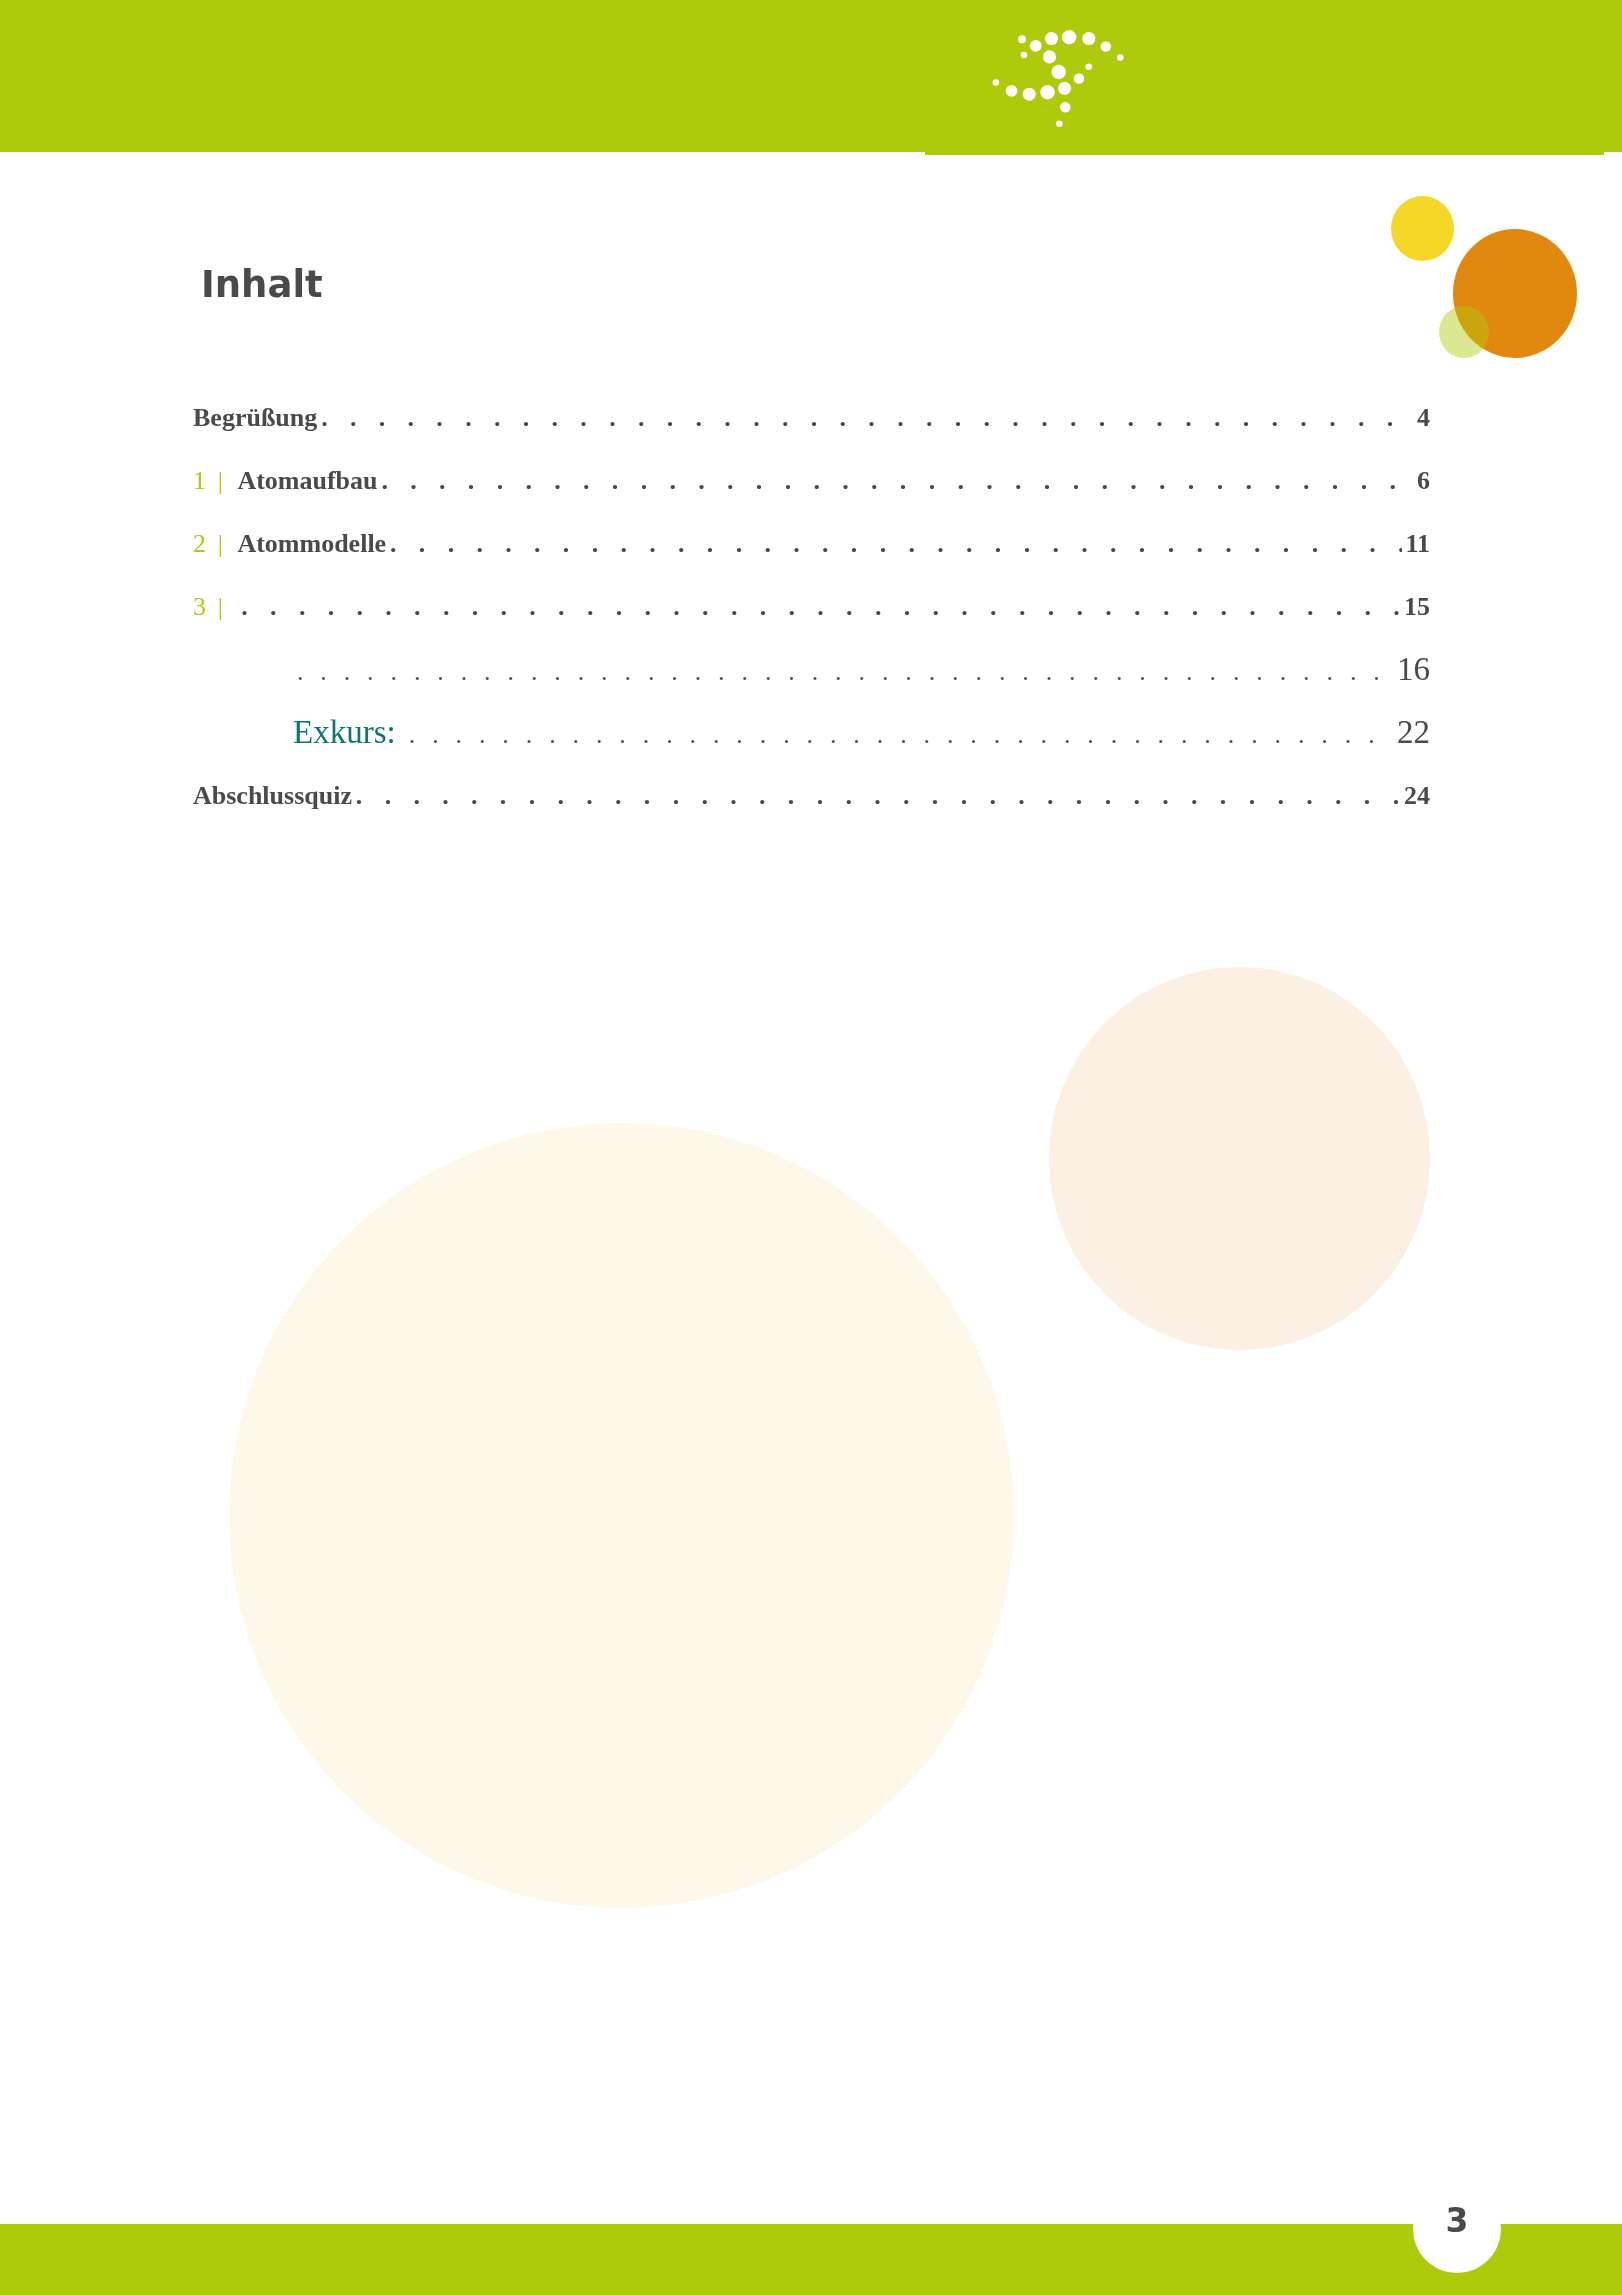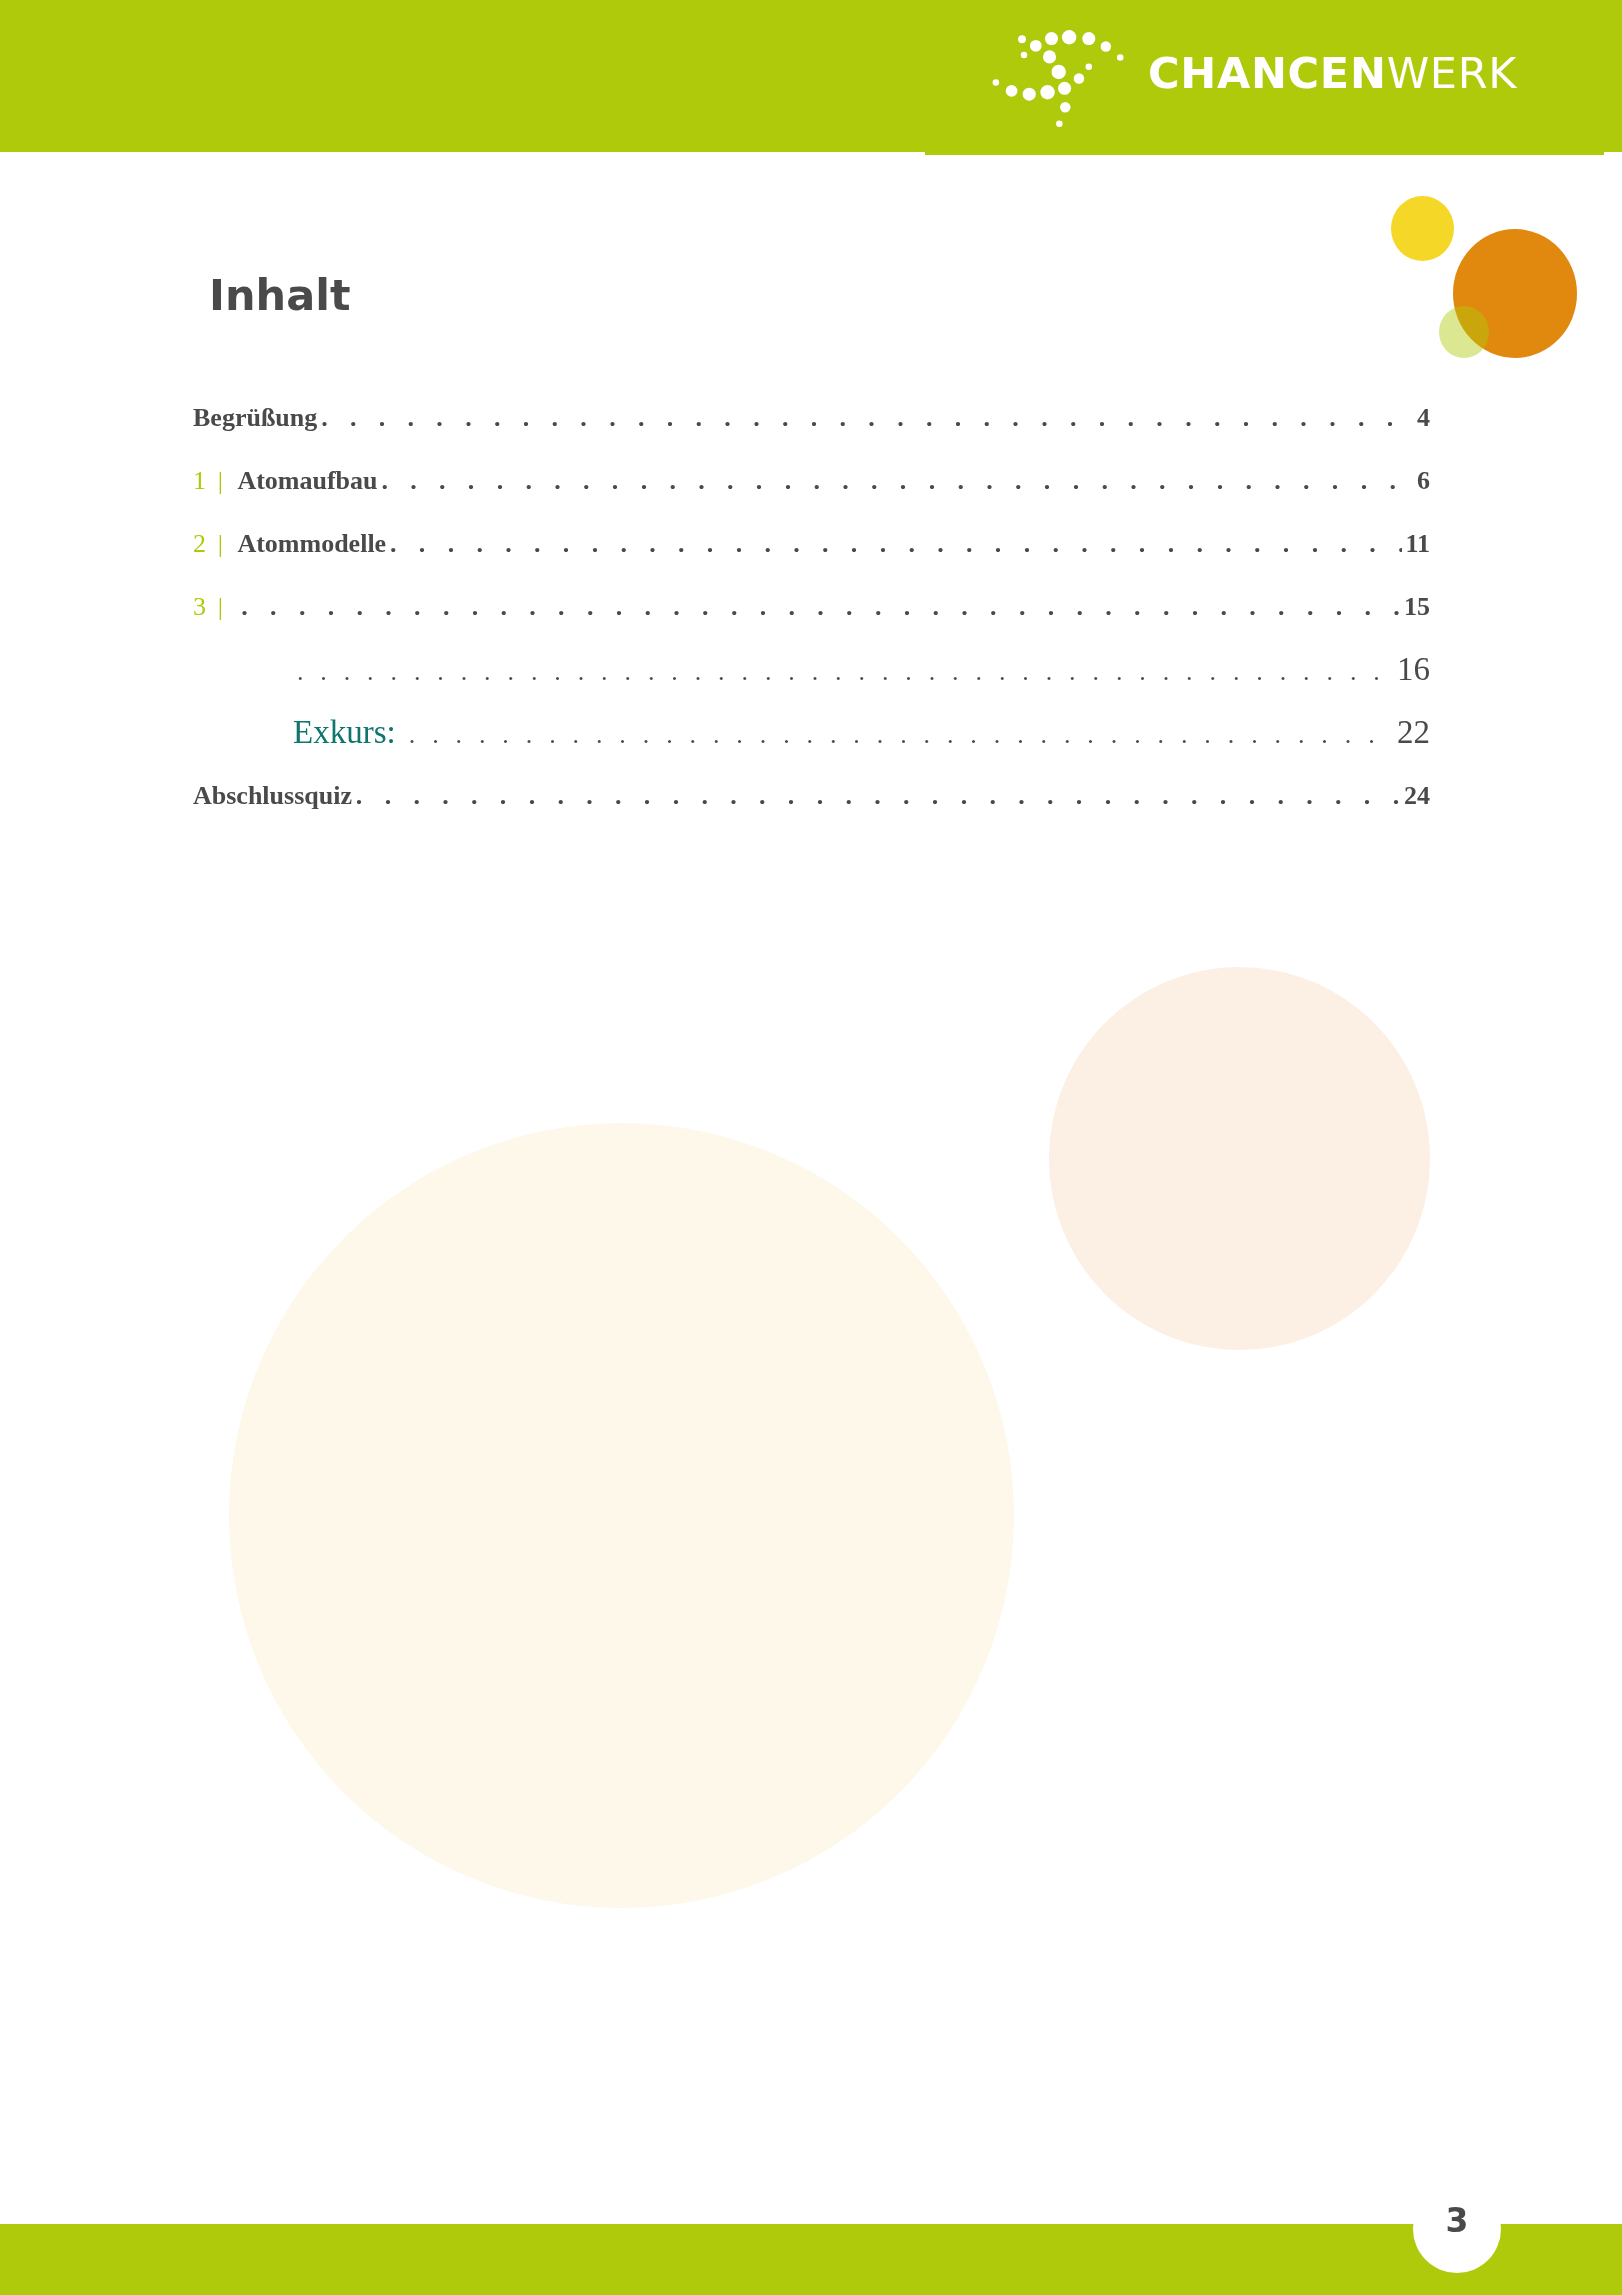--- a/index.html
+++ b/index.html
@@ -27,23 +27,23 @@
     .logo-text .light { font-weight: normal; }
 
     .deco { position: absolute; border-radius: 50%; }
     .deco-yellow { left: 1391px; top: 196px; width: 63px; height: 65px; background: #f5d728; }
     .deco-orange { left: 1453px; top: 229px; width: 124px; height: 129px; background: #e1880e; }
     .deco-green { left: 1439px; top: 306px; width: 50px; height: 52px; background: rgba(175,202,11,0.45); }
     .deco-peach { left: 1049px; top: 967px; width: 381px; height: 383px; background: #fcf0e5; }
     .deco-cream { left: 229px; top: 1123px; width: 785px; height: 785px; background: #fdf8ea; }
 
     .toc-title {
-      position: absolute; left: 193px; top: 258px; margin: 16px;
+      position: absolute; left: 193px; top: 258px; margin: 8px;
       font-family: "DejaVu Sans", sans-serif; font-weight: bold;
-      font-size: 43px; color: #4a4a4a; line-height: 1;
+      font-size: 37px; color: #4a4a4a; line-height: 1;
     }
     .toc { position: absolute; left: 193px; top: 386px; width: 1237px; }
     .toc-row {
       position: relative; display: flex; align-items: baseline;
       height: 63px; font-size: 26px; line-height: 63px; color: #4a4a4a;
       font-family: "Liberation Serif", serif;
       width: 1237px;
     }
     .toc-row.main { font-weight: bold; }
     .toc-row.sub { font-weight: normal; font-size: 33px; padding-left: 100px; width: 1137px; }
@@ -97,23 +97,20 @@
       <circle cx="139" cy="80" r="8"></circle>
       <circle cx="12" cy="86" r="5"></circle>
       <circle cx="36" cy="99" r="9"></circle>
       <circle cx="63" cy="104" r="10"></circle>
       <circle cx="91" cy="101" r="11"></circle>
       <circle cx="117" cy="95" r="10"></circle>
       <circle cx="118" cy="124" r="8"></circle>
       <circle cx="109" cy="149" r="5"></circle>
     </g>
   </svg>
-  <div class="logo-text">
-    <span class="bold">CHANCEN</span><span class="light">WERK</span>
-  </div>
 </div>
 
 <div class="deco deco-yellow"></div>
 <div class="deco deco-orange"></div>
 <div class="deco deco-green"></div>
 
 <h1 class="toc-title">Inhalt</h1>
 
 <div class="toc">
   <div class="toc-row main">

